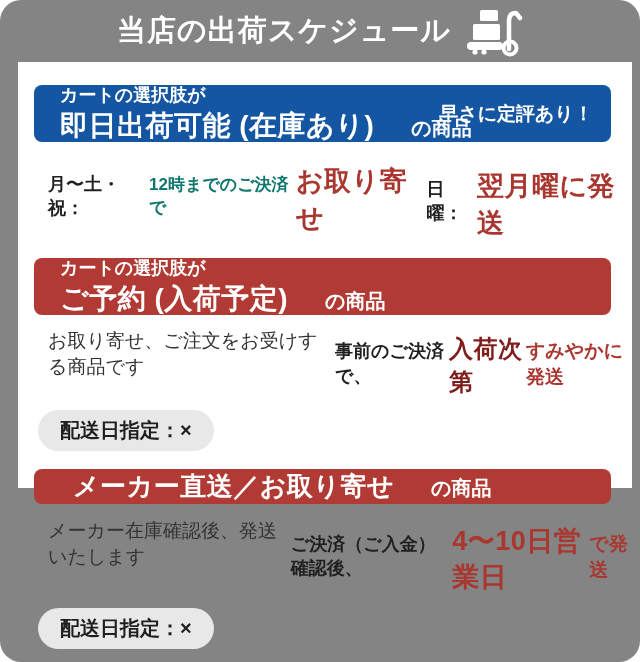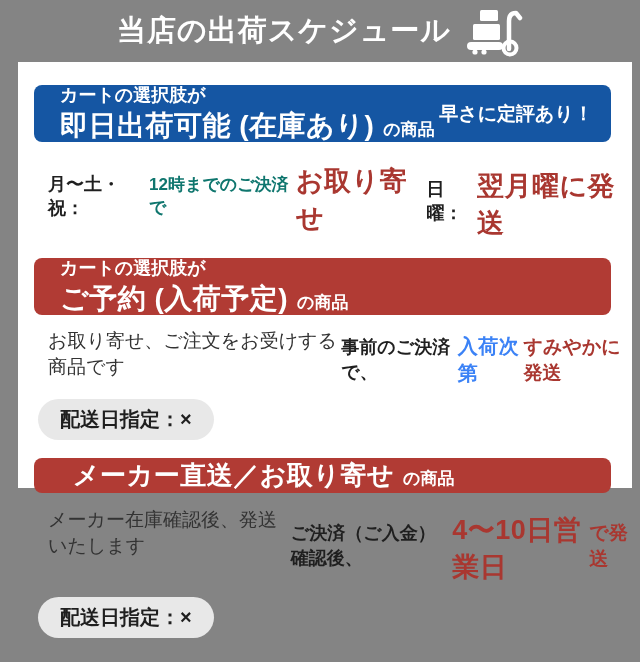--- a/index.html
+++ b/index.html
@@ -5,20 +5,21 @@
   html,body{margin:0;padding:0;}
   body{
     font-family:"Liberation Sans","DejaVu Sans",sans-serif;
     background:#fff;
   }
   .frame{
     position:relative;
     width:640px;height:662px;
     background:#848484;
     overflow:hidden;
+    border-radius:21px;
   }
   .header{
     position:absolute;left:0;top:0;width:640px;height:62px;
     display:flex;align-items:center;justify-content:center;gap:14px;
   }
   .header-title{
     color:#fff;font-size:29px;font-weight:bold;letter-spacing:1px;
   }
   .content{
     position:absolute;left:18px;top:62px;width:614px;height:426px;
@@ -32,39 +33,39 @@
     display:flex;align-items:center;
     position:relative;
     box-sizing:border-box;
     padding-left:26px;
   }
   .banner.blue{background:#1556a3;height:80px;margin-top:23px;}
   .banner.red1{background:#b13b34;height:80px;margin-top:17px;}
   .banner.red2{background:#b13b34;height:58px;margin-top:18px;padding-left:39px;}
   .banner-lines{display:flex;flex-direction:column;line-height:1.2;}
   .banner-small{font-size:18px;font-weight:bold;margin-bottom:2px;}
-  .banner-bigrow{display:flex;align-items:baseline;}
+  .banner-bigrow{display:flex;align-items:baseline;gap:28px;}
   .banner-big{font-size:28px;font-weight:bold;letter-spacing:0.5px;}
-  .banner-suffix{font-size:17px;font-weight:bold;margin-left:9px;}
+  .banner-suffix{font-size:20px;font-weight:bold;margin-left:9px;}
   .banner-note{
     position:absolute;right:18px;top:50%;transform:translateY(-50%);
     font-size:19px;font-weight:bold;
   }
   .textblock{margin-left:30px;display:flex;flex-direction:row;}
   .tb1{margin-top:21px;}
   .tb2{margin-top:13px;}
   .tb3{margin-top:14px;}
   .tline{display:flex;align-items:baseline;line-height:1.35;}
   .tline + .tline{margin-top:5px;}
   .lbl-bold{font-size:18px;font-weight:bold;color:#1f1f1f;}
   .lbl-bold19{font-size:18px;font-weight:bold;color:#1f1f1f;}
   .plain19{font-size:19px;color:#333;}
   .red-mid{font-size:17px;font-weight:bold;color:#0f766e;}
   .red-big{font-size:27px;font-weight:bold;color:#a93730;letter-spacing:0.5px;}
-  .red-big28{font-size:20px;font-weight:bold;color:#3b82f6;letter-spacing:0.5px;}
+  .red-big28{font-size:24px;font-weight:bold;color:#7f1d1d;letter-spacing:0.5px;}
   .red-tail{font-size:19px;font-weight:bold;color:#a93730;}
   .pill{
     align-self:flex-start;
     margin-left:20px;
     background:#e8e8e8;
     border-radius:24px;
     padding:7px 22px;
     font-size:20px;font-weight:bold;color:#1f1f1f;
   }
   .pill1{margin-top:12px;}

